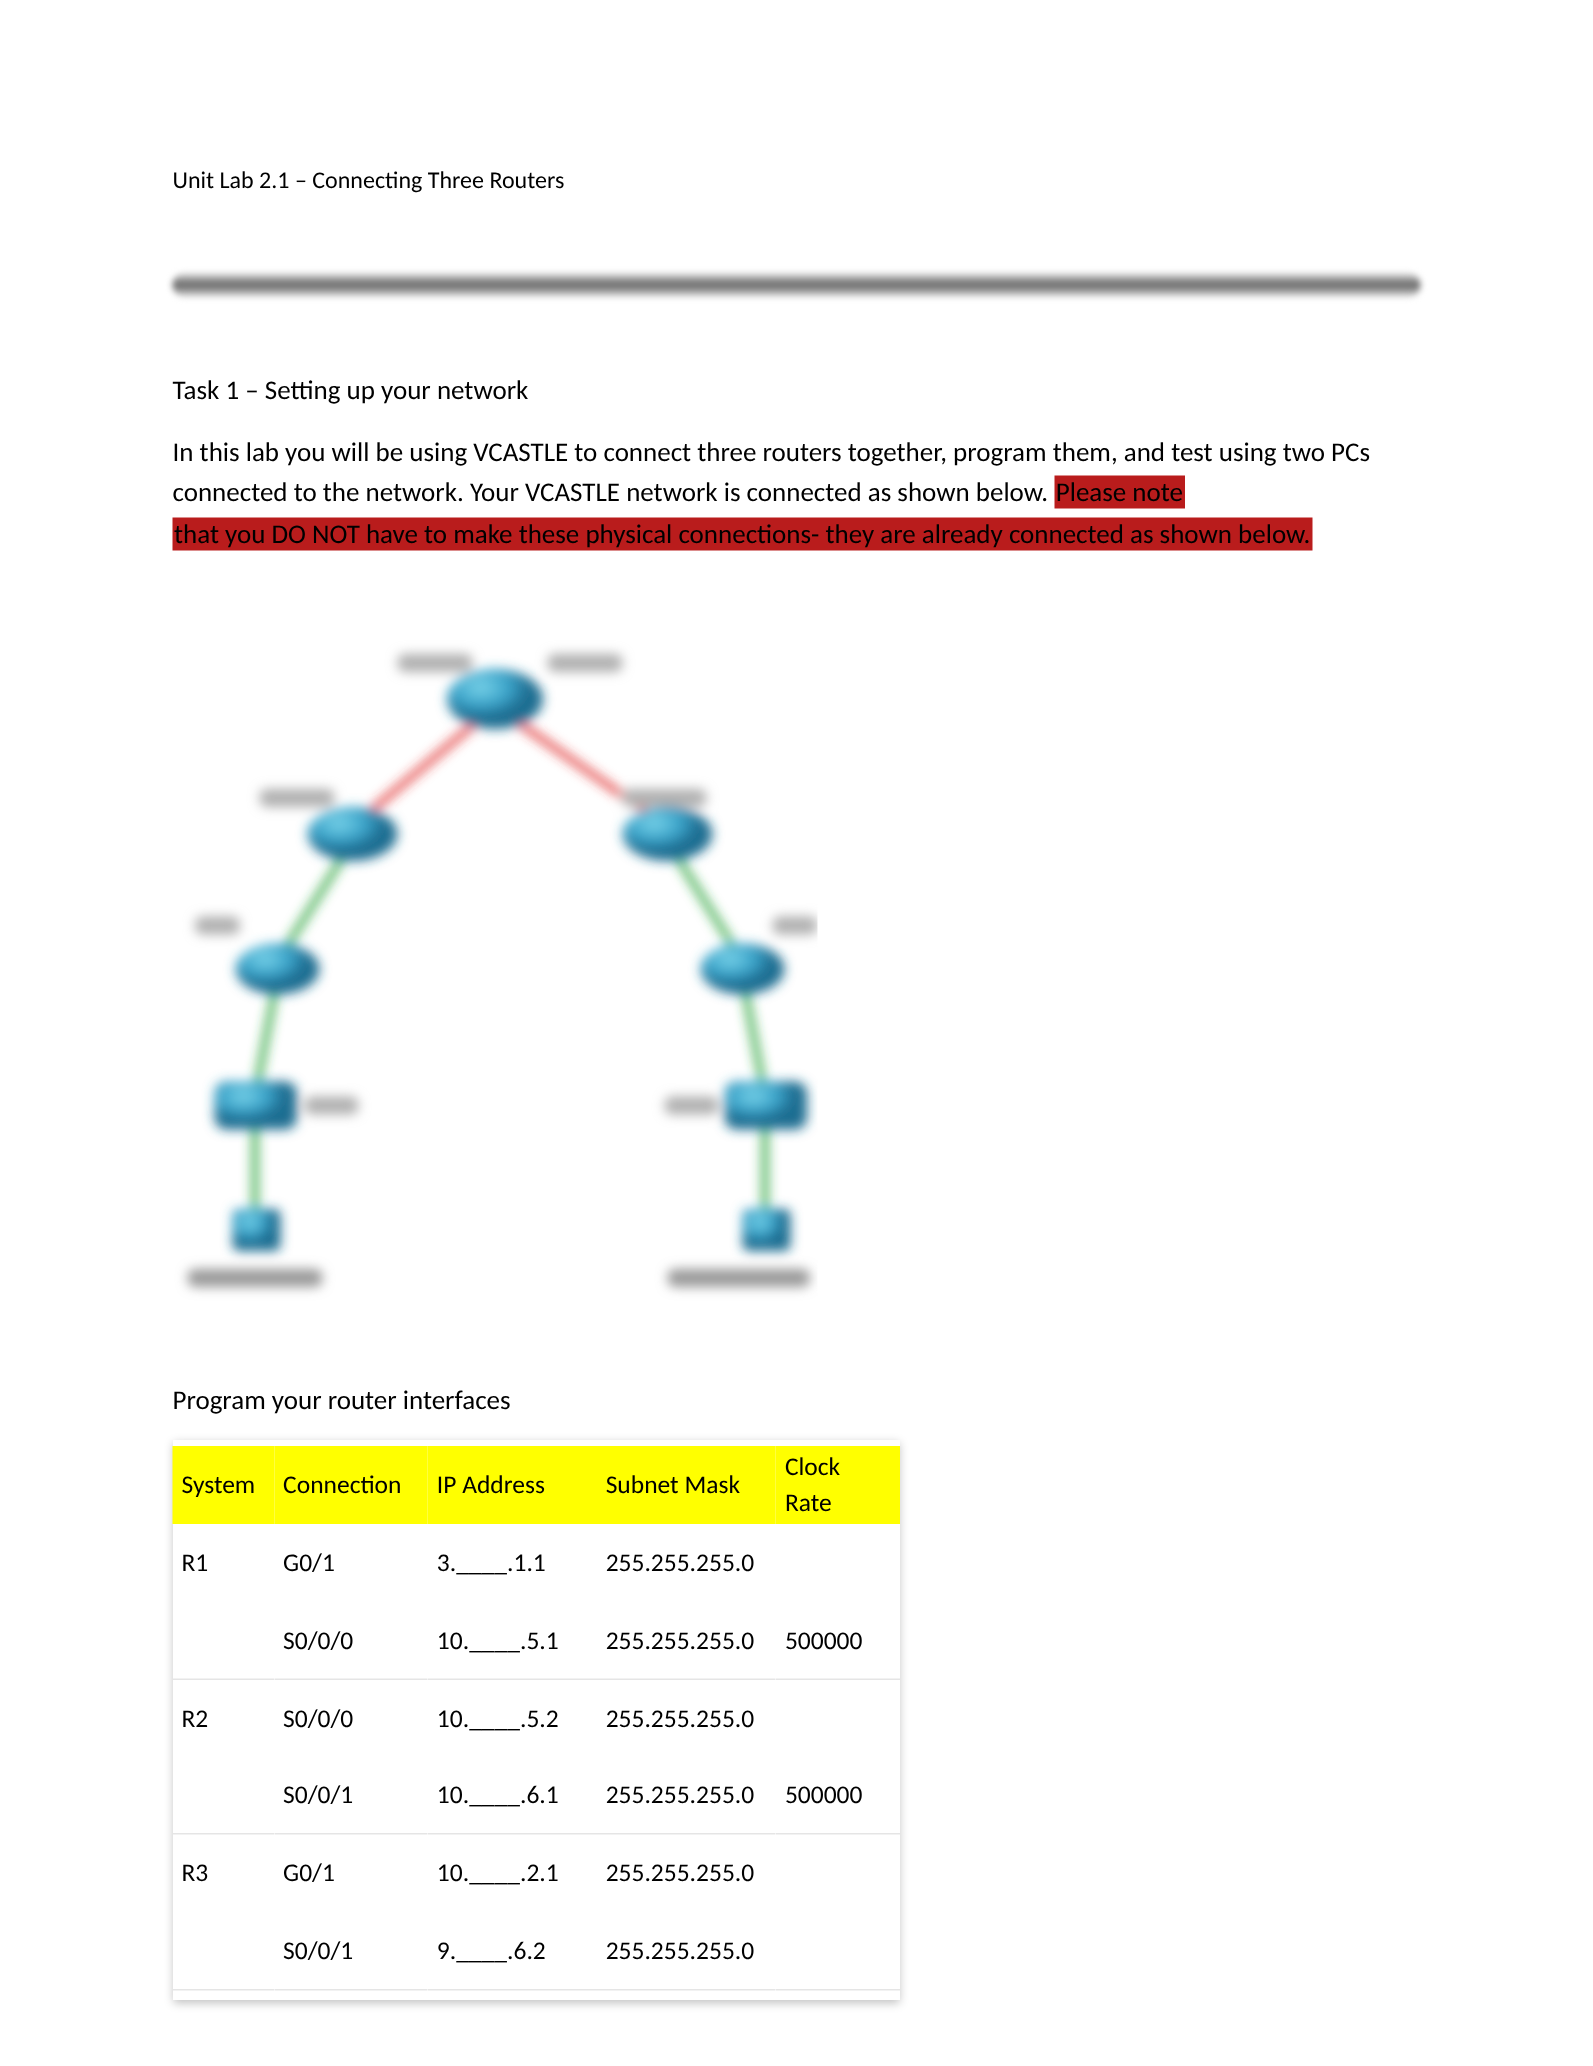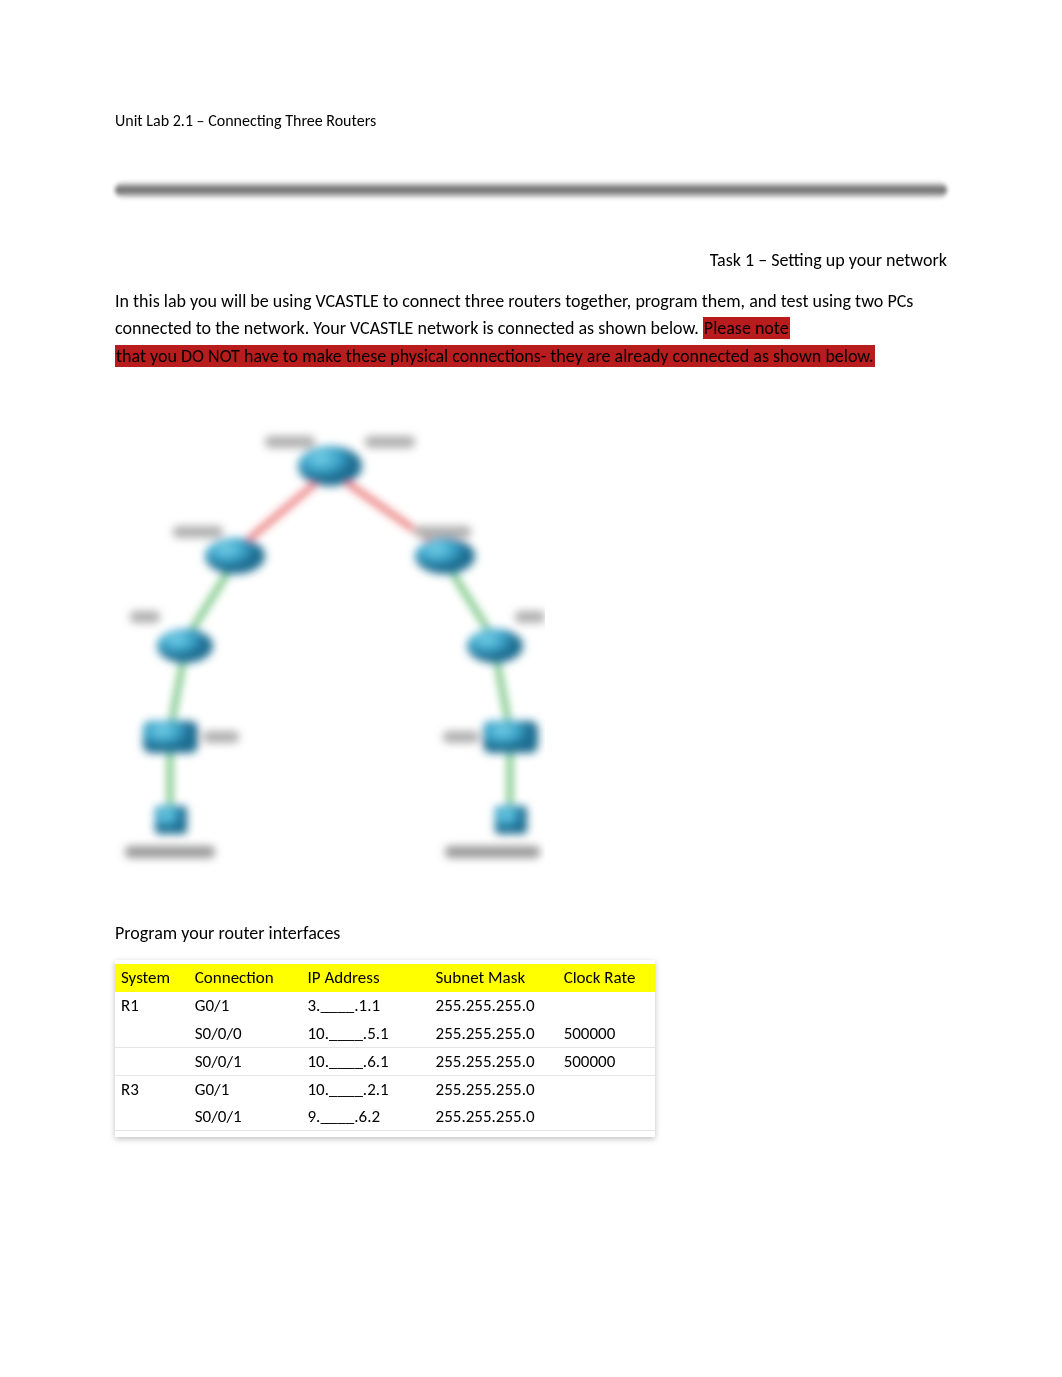--- a/index.html
+++ b/index.html
@@ -14,43 +14,43 @@
     }
     .title { font-size: 16px; margin-bottom: 50px; }
     .blur-bar {
       height: 16px;
       width: 100%;
       background: linear-gradient(to bottom, #e5e5e5 0%, #7a7a7a 40%, #6a6a6a 50%, #7a7a7a 60%, #e5e5e5 100%);
       filter: blur(2px);
       margin-bottom: 50px;
       border-radius: 8px;
     }
-    .task-heading { margin-bottom: 14px; text-align: right; }
+    .task-heading { margin-bottom: 14px; }
     .body-text { margin-bottom: 40px; line-height: 1.55; }
     .highlight {
       background: #b91c1c;
       padding: 0 1px;
     }
     .diagram-wrapper { margin: 10px 0 50px 0; width: 430px; }
     .section-heading { margin-bottom: 14px; }
     .table-wrap {
-      width: 540px;
+      width: 485px;
       position: relative;
       box-shadow: 0 2px 6px rgba(0,0,0,0.25);
       padding: 4px 0 6px 0;
       margin-bottom: 32px;
     }
     table { border-collapse: collapse; width: 100%; font-size: 17px; }
     th {
       text-align: left;
       font-weight: normal;
       background: #ffff00;
       padding: 2px 6px;
     }
-    td { padding: 2px 6px; vertical-align: top; }
+    td { padding: 14px 6px; vertical-align: top; }
     .row-sep td {
       box-shadow: inset 0 -1px 0 rgba(0,0,0,0.1);
     }
     .col-system { width: 72px; }
     .col-conn { width: 110px; }
     .col-ip { width: 125px; }
     .col-mask { width: 125px; }
     .col-clock { width: 95px; }
     .diagram-svg { display:block; }
   </style>
@@ -147,20 +147,27 @@
         <td>255.255.255.0</td>
         <td></td>
       </tr>
       <tr class="row-sep">
         <td></td>
         <td>S0/0/0</td>
         <td>10.____.5.1</td>
         <td>255.255.255.0</td>
         <td>500000</td>
       </tr>
+      <tr>
+        <td>R2</td>
+        <td>S0/0/0</td>
+        <td>10.____.5.2</td>
+        <td>255.255.255.0</td>
+        <td></td>
+      </tr>
       <tr class="row-sep">
         <td></td>
         <td>S0/0/1</td>
         <td>10.____.6.1</td>
         <td>255.255.255.0</td>
         <td>500000</td>
       </tr>
       <tr>
         <td>R3</td>
         <td>G0/1</td>

